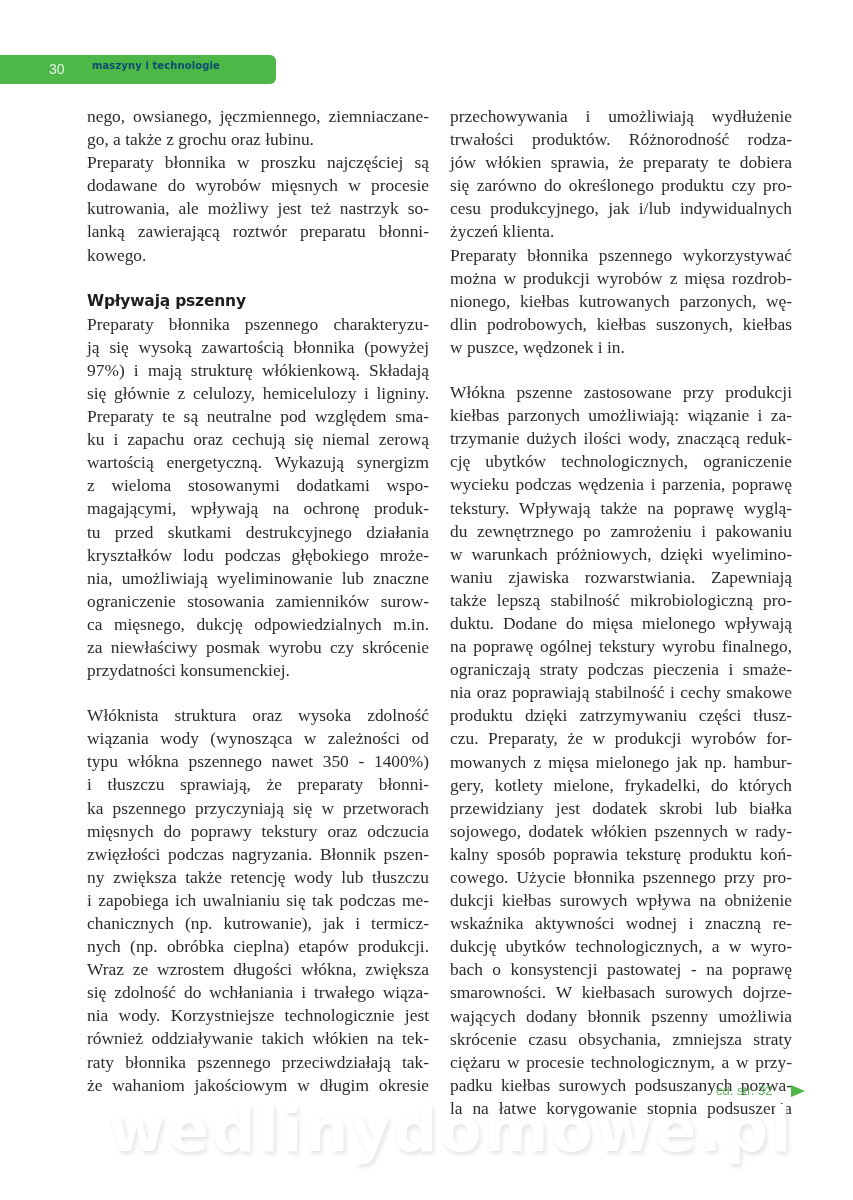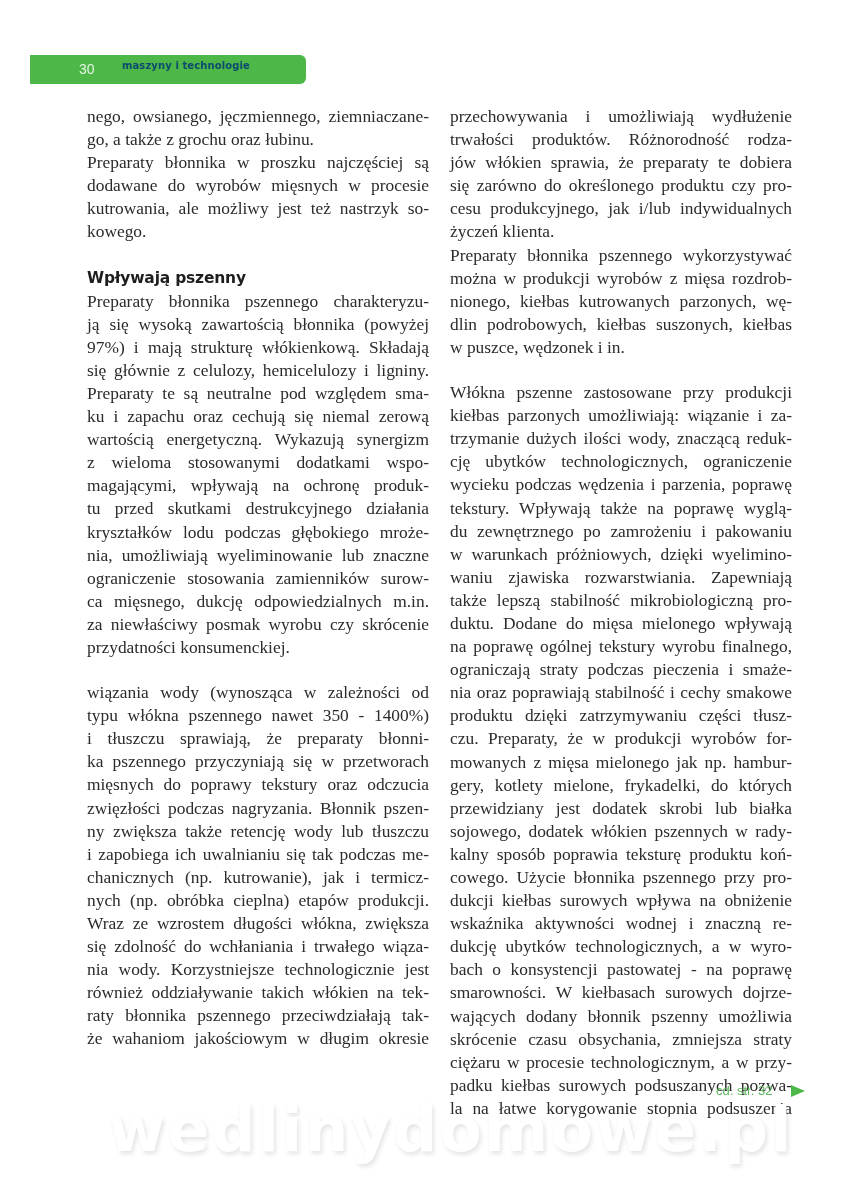--- a/index.html
+++ b/index.html
@@ -4,21 +4,21 @@
   <style>
     html, body { margin: 0; padding: 0; background: #ffffff; }
     body {
       width: 853px; height: 1200px; position: relative; overflow: hidden;
       font-family: "Liberation Serif", "DejaVu Serif", serif;
       color: #2b2b2b;
     }
     .header-bar {
       position: absolute; left: 0; top: 55px; width: 276px; height: 29px;
       background: #4db848; border-radius: 0 6px 6px 0;
-      display: flex; align-items: center; margin-left: 30px;
+      display: flex; align-items: center;
     }
     .page-number {
       position: absolute; left: 49px; top: 6px;
       font-family: "Liberation Sans", "DejaVu Sans", sans-serif;
       font-size: 14px; color: #e6f5e4; font-weight: normal;
     }
     .section-title {
       position: absolute; left: 92px; top: 5px;
       font-family: "DejaVu Sans", "Liberation Sans", sans-serif;
       font-size: 10px; font-weight: bold; color: #0c4a6e; letter-spacing: 0.1px;
@@ -68,20 +68,21 @@
 
 <div class="column col-left">
   <div>
       <span class="line">nego, owsianego, jęczmiennego, ziemniaczane-</span>
       <span class="line last">go, a także z grochu oraz łubinu.</span>
     </div>
   <div>
       <span class="line">Preparaty błonnika w proszku najczęściej są</span>
       <span class="line">dodawane do wyrobów mięsnych w procesie</span>
       <span class="line">kutrowania, ale możliwy jest też nastrzyk so-</span>
+      <span class="line">lanką zawierającą roztwór preparatu błonni-</span>
       <span class="line last">kowego.</span>
     </div>
   <span class="gap"></span>
   <span class="subheading">Wpływają pszenny</span>
   <div>
       <span class="line">Preparaty błonnika pszennego charakteryzu-</span>
       <span class="line">ją się wysoką zawartością błonnika (powyżej</span>
       <span class="line">97%) i mają strukturę włókienkową. Składają</span>
       <span class="line">się głównie z celulozy, hemicelulozy i ligniny.</span>
       <span class="line">Preparaty te są neutralne pod względem sma-</span>
@@ -92,20 +93,21 @@
       <span class="line">tu przed skutkami destrukcyjnego działania</span>
       <span class="line">kryształków lodu podczas głębokiego mroże-</span>
       <span class="line">nia, umożliwiają wyeliminowanie lub znaczne</span>
       <span class="line">ograniczenie stosowania zamienników surow-</span>
       <span class="line">ca mięsnego, dukcję odpowiedzialnych m.in.</span>
       <span class="line">za niewłaściwy posmak wyrobu czy skrócenie</span>
       <span class="line last">przydatności konsumenckiej.</span>
     </div>
   <span class="gap"></span>
   <div>
+      <span class="line">Włóknista struktura oraz wysoka zdolność</span>
       <span class="line">wiązania wody (wynosząca w zależności od</span>
       <span class="line">typu włókna pszennego nawet 350 - 1400%)</span>
       <span class="line">i tłuszczu sprawiają, że preparaty błonni-</span>
       <span class="line">ka pszennego przyczyniają się w przetworach</span>
       <span class="line">mięsnych do poprawy tekstury oraz odczucia</span>
       <span class="line">zwięzłości podczas nagryzania. Błonnik pszen-</span>
       <span class="line">ny zwiększa także retencję wody lub tłuszczu</span>
       <span class="line">i zapobiega ich uwalnianiu się tak podczas me-</span>
       <span class="line">chanicznych (np. kutrowanie), jak i termicz-</span>
       <span class="line">nych (np. obróbka cieplna) etapów produkcji.</span>

